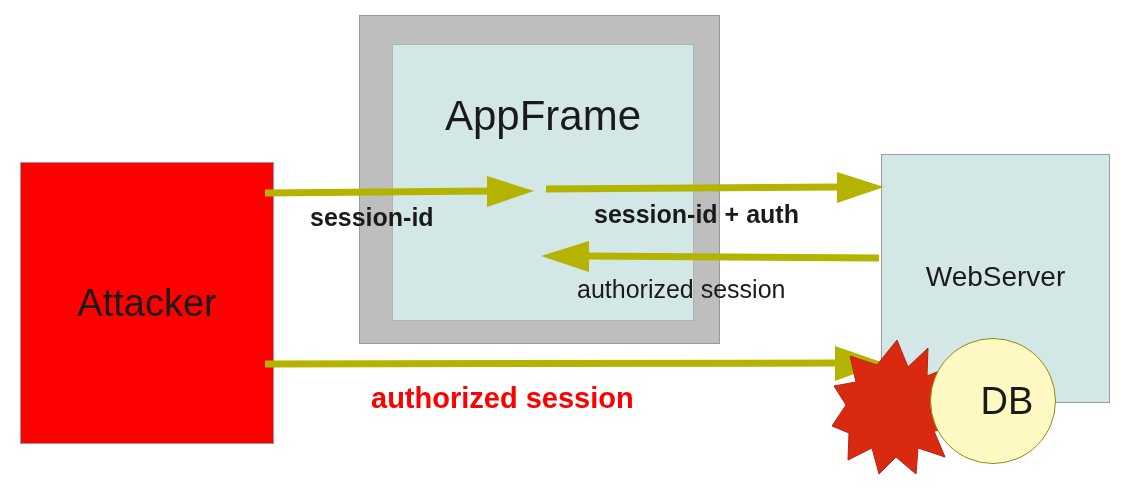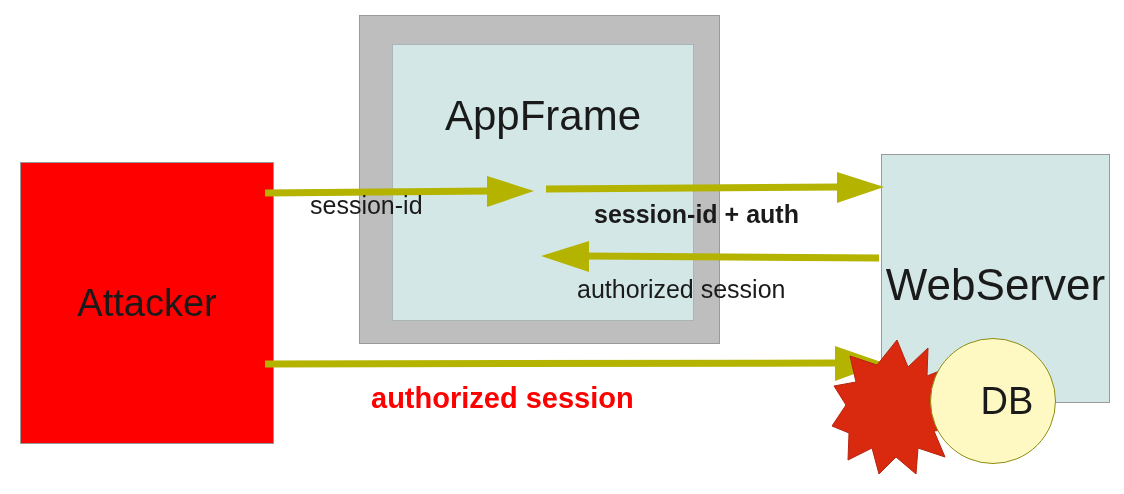--- a/index.html
+++ b/index.html
@@ -74,21 +74,21 @@
     left: 881px;
     top: 154px;
     width: 229px;
     height: 249px;
     background: #d3e8e6;
     border: 1px solid #9a9a9a;
     align-items: flex-start;
     justify-content: center;
   }
   #webserver-node .node-label {
-    font-size: 44px;
+    font-size: 28px;
     color: #1a1a1a;
     line-height: 1;
     margin-top: 108px;
   }
 
   
   #db-node {
     left: 930px;
     top: 338px;
     width: 126px;
@@ -158,21 +158,21 @@
   </div>
 
   <div class="node" id="webserver-node">
     <span class="node-label">WebServer</span>
   </div>
 
   <svg class="arrow-svg" style="left:0px; top:0px; width:1124px; height:494px;">
     <line class="arrow-path" x1="265" y1="193" x2="490" y2="191"></line>
     <polygon class="arrow-head" points="487,176 534,191 487,207"></polygon>
   </svg>
-  <span class="edge-label small" style="left:310px; top:193px;">session-id</span>
+  <span class="edge-label small" style="left:310px; top:205px;font-weight:bold;">session-id</span>
 
   <svg class="arrow-svg" style="left:0px; top:0px; width:1124px; height:494px;">
     <line class="arrow-path" x1="546" y1="189" x2="840" y2="187"></line>
     <polygon class="arrow-head" points="837,172 884,187 837,203"></polygon>
   </svg>
   <span class="edge-label small" style="left:594px; top:202px;font-weight:bold;">session-id + auth</span>
 
   <svg class="arrow-svg" style="left:0px; top:0px; width:1124px; height:494px;">
     <line class="arrow-path" x1="879" y1="258" x2="586" y2="256"></line>
     <polygon class="arrow-head" points="589,241 541,256 589,272"></polygon>

